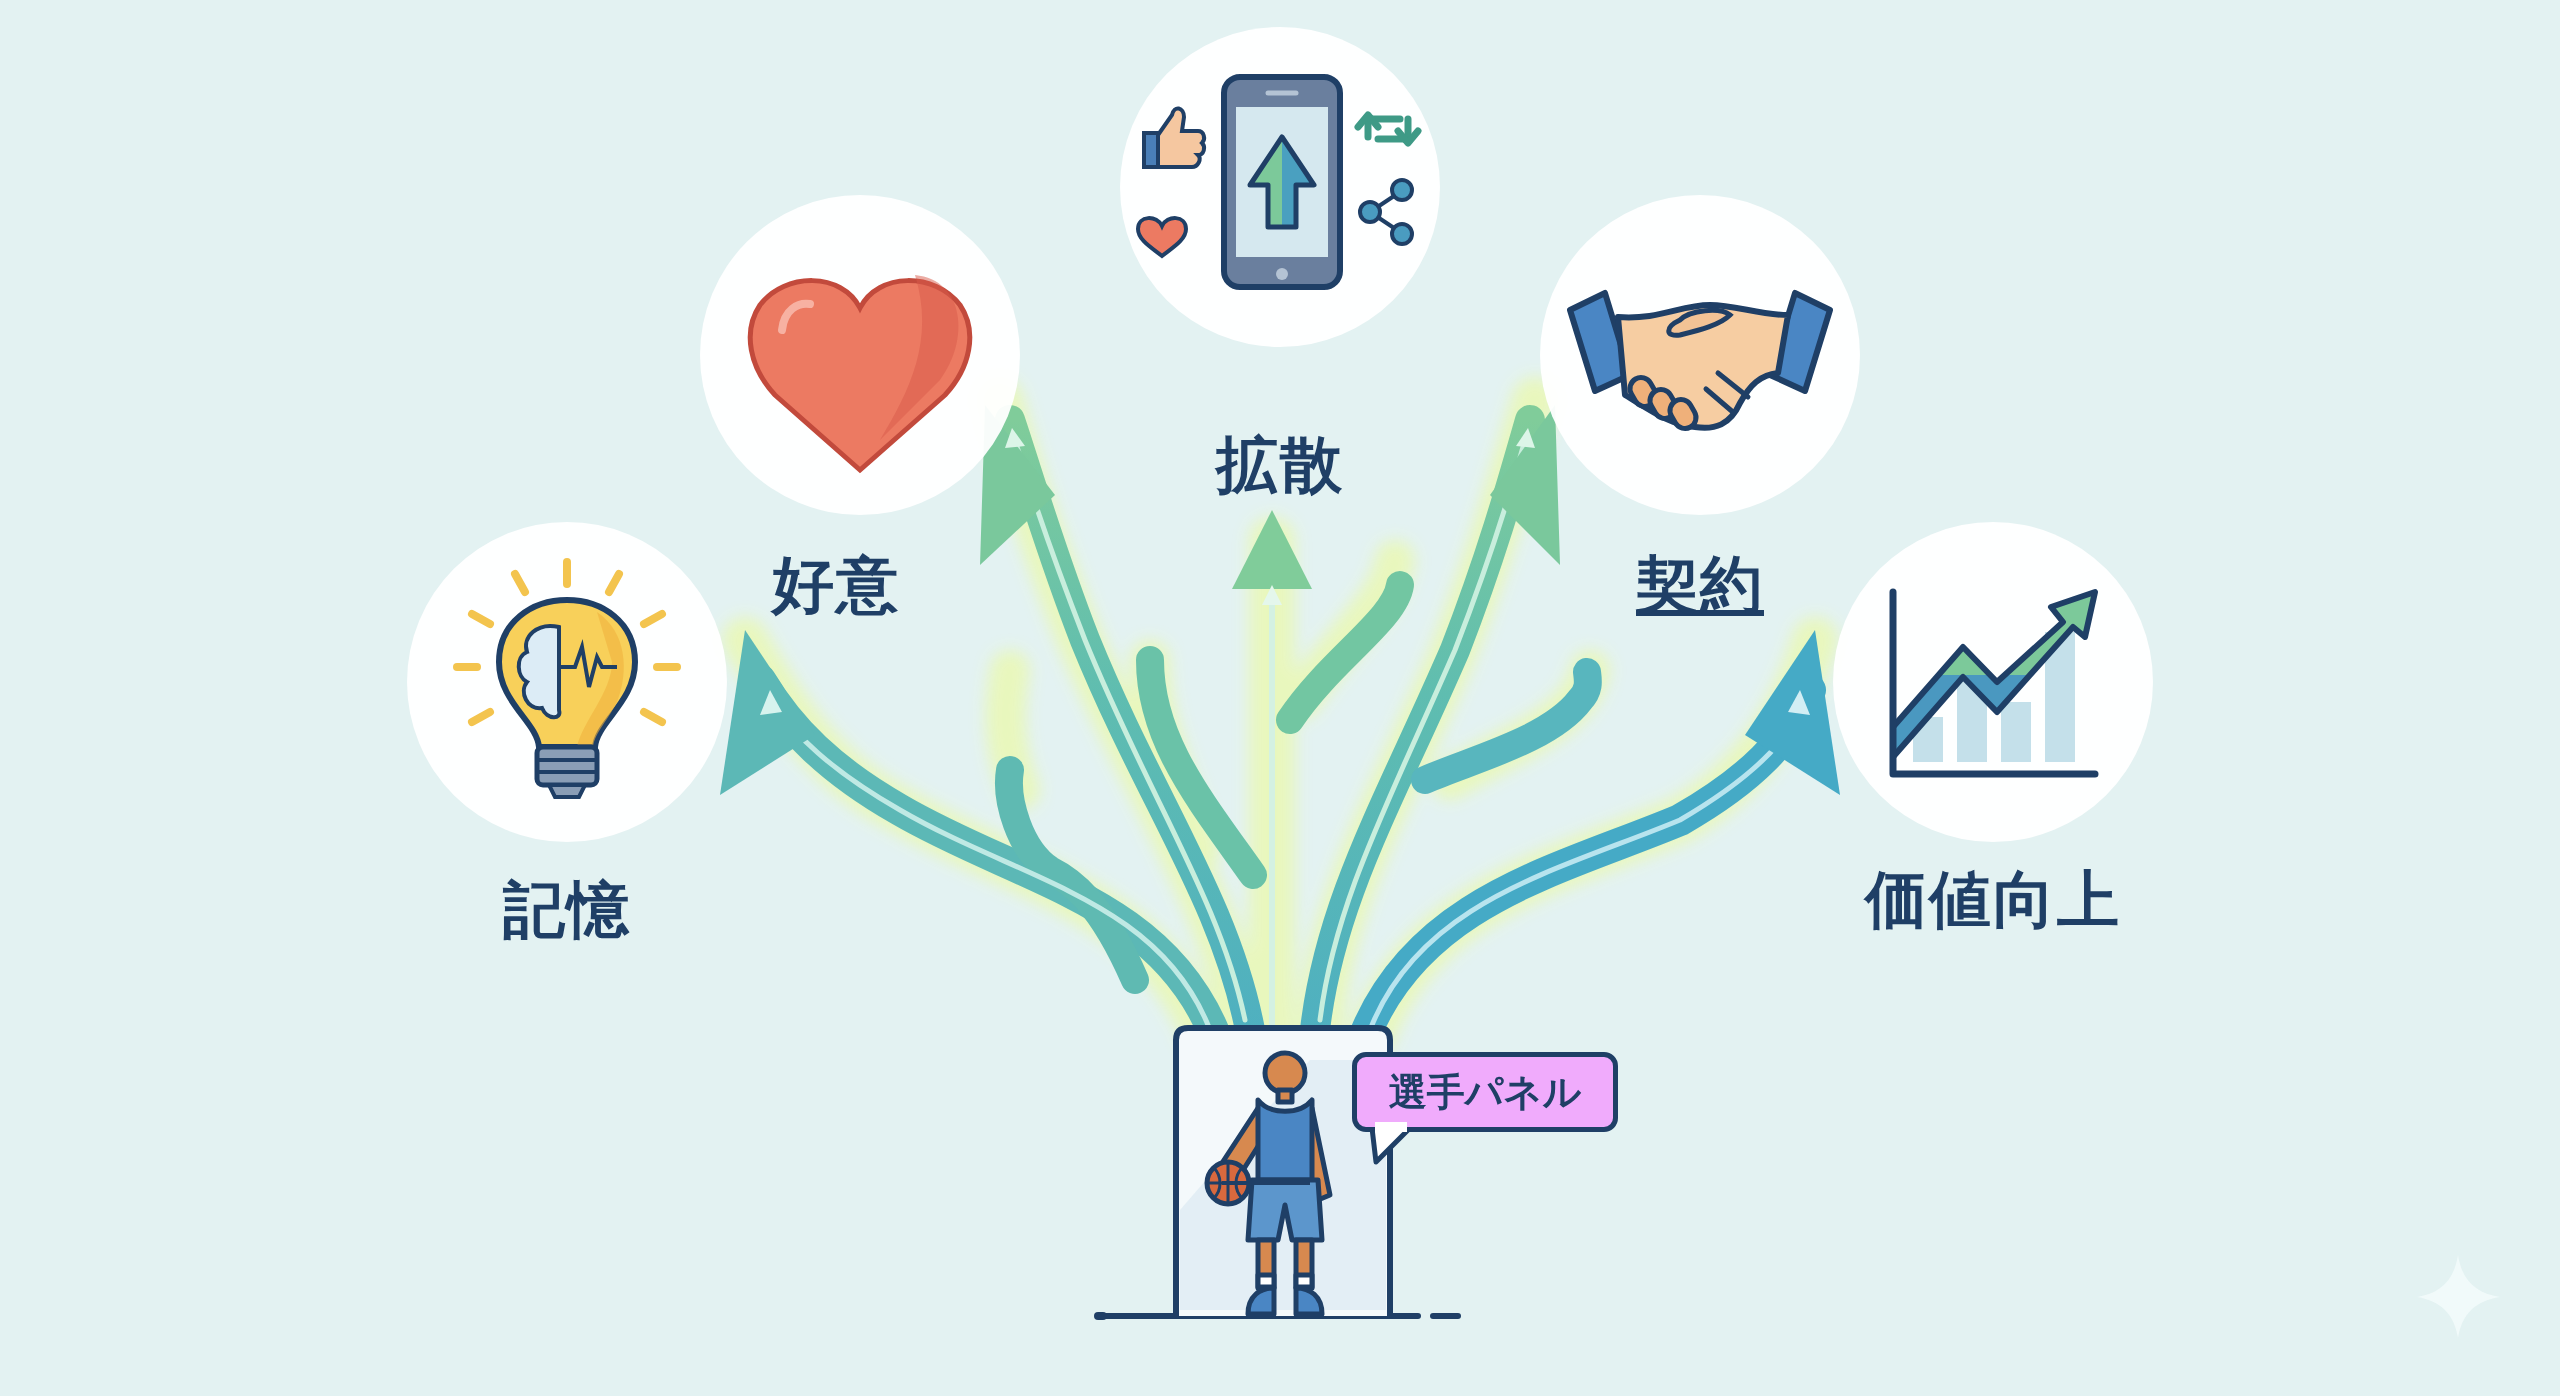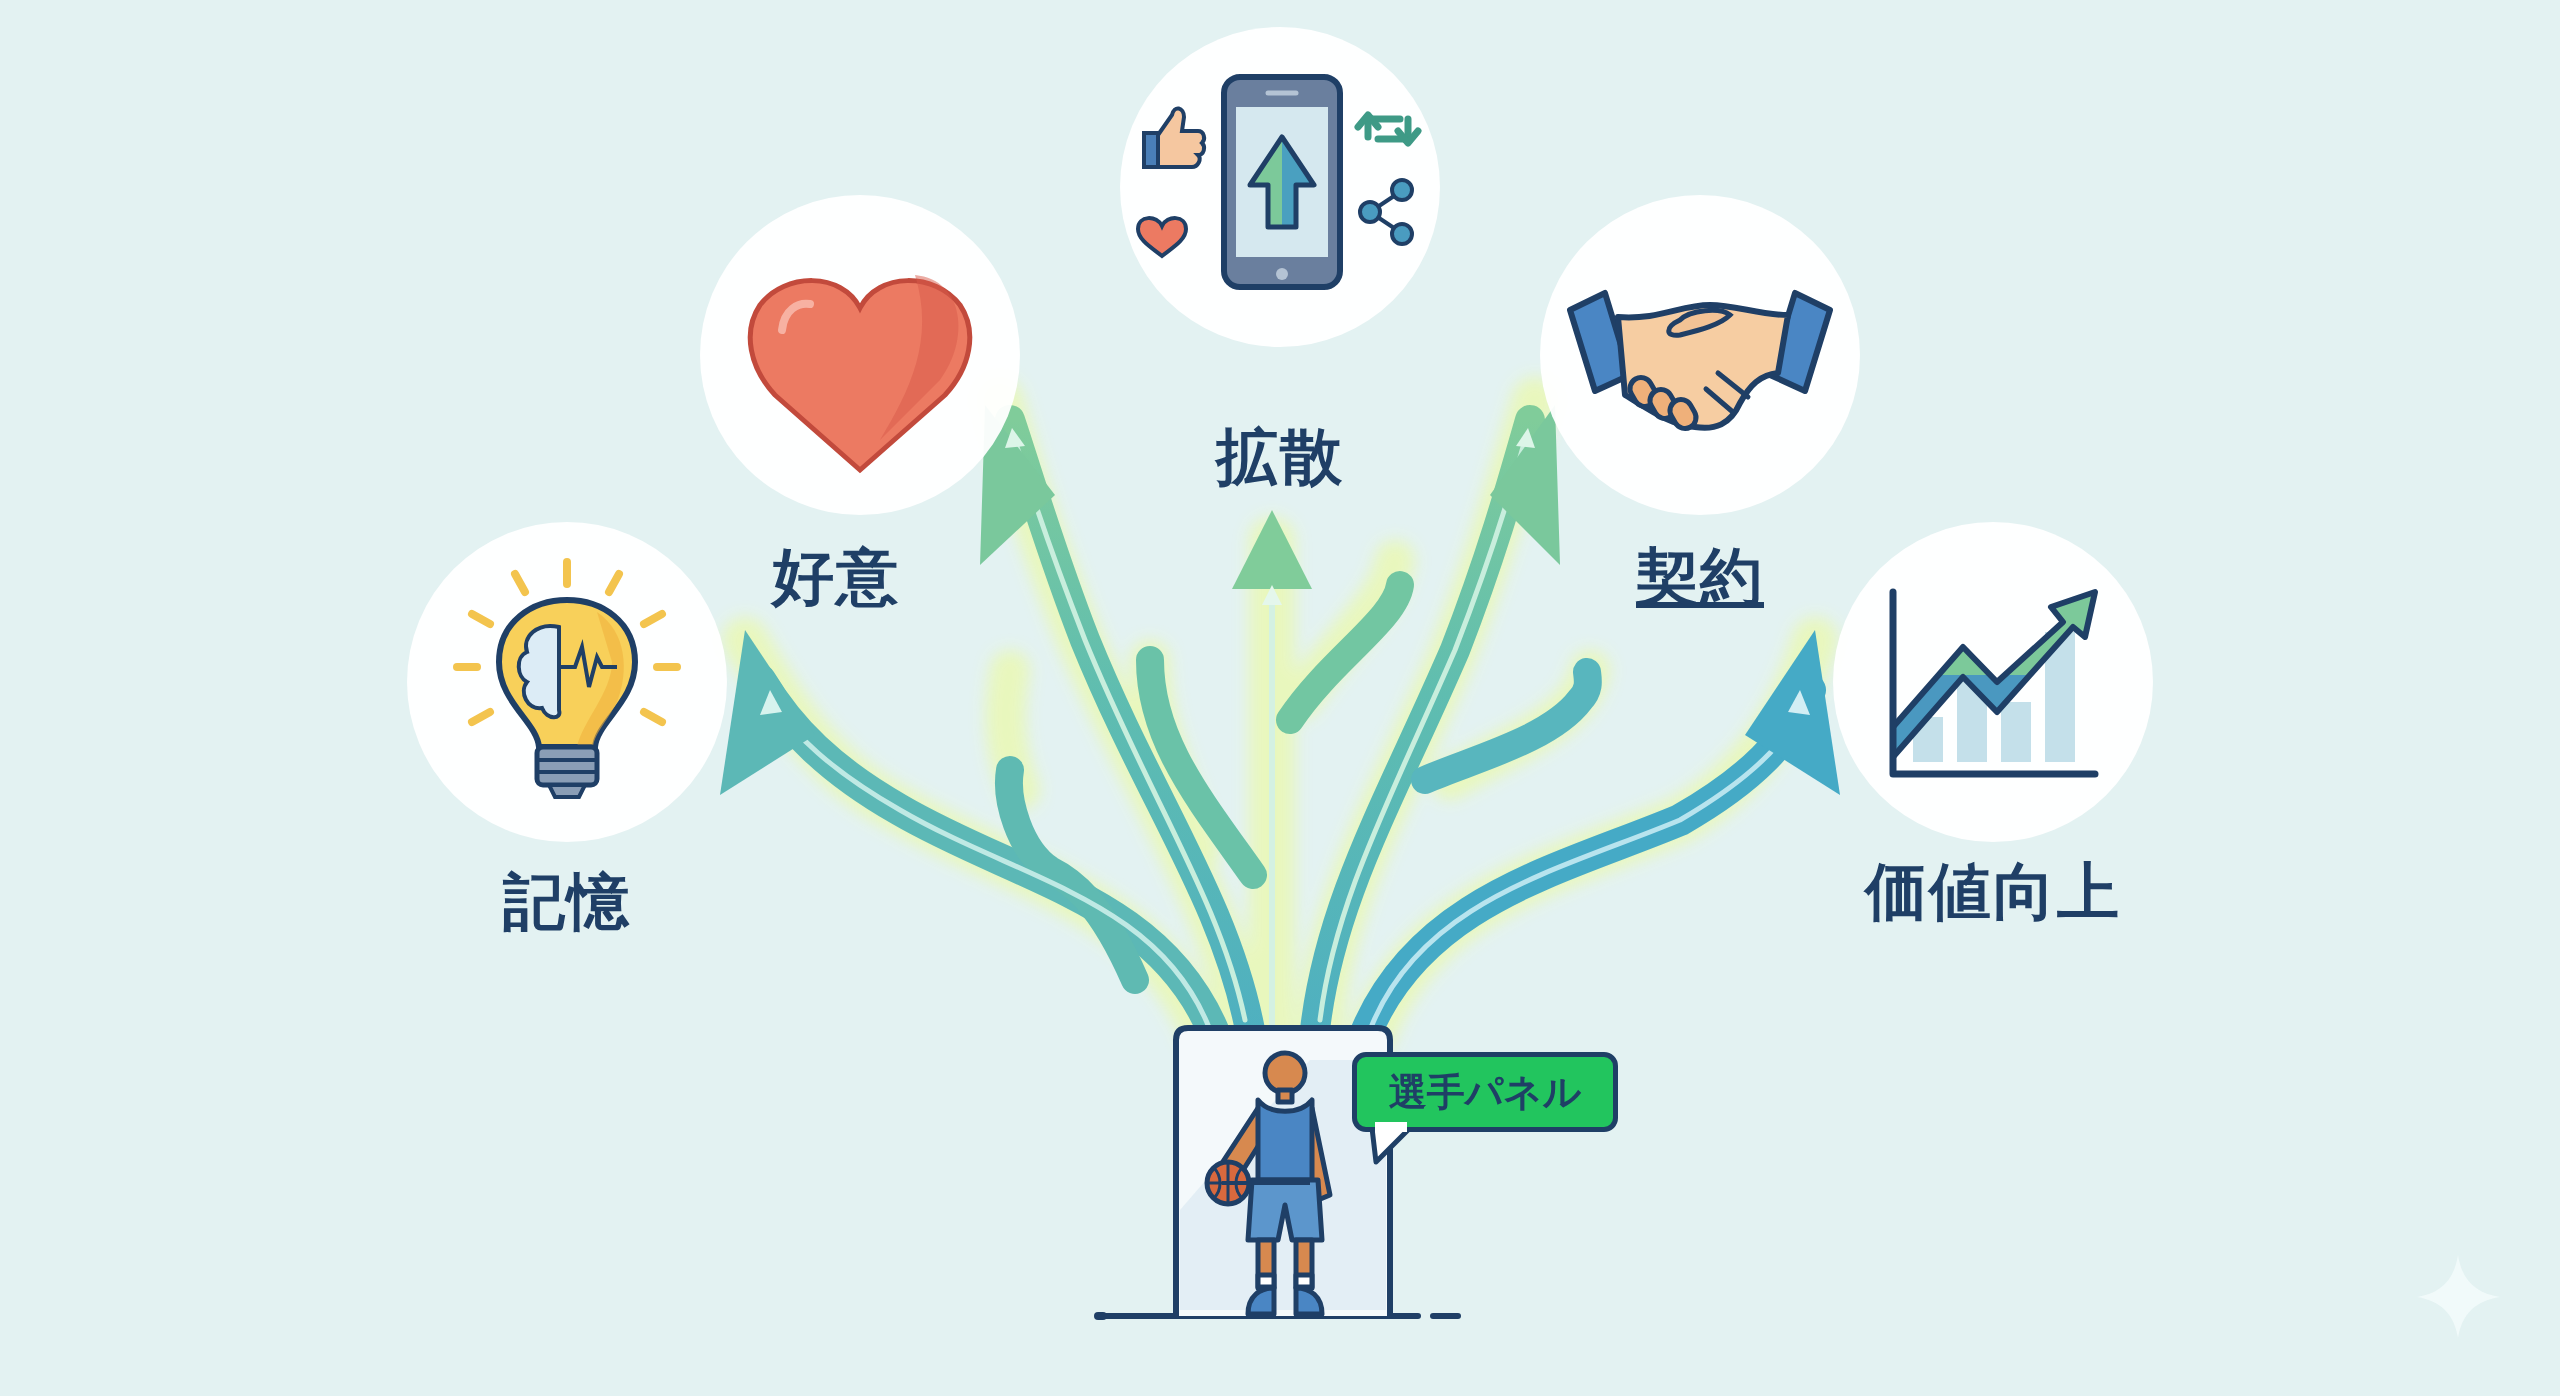--- a/index.html
+++ b/index.html
@@ -7,25 +7,25 @@
     width: 2560px; height: 1396px; overflow: hidden;
     background: #e3f2f2;
     font-family: "DejaVu Sans", "Liberation Sans", sans-serif;
     position: relative;
   }
   #stage { position: absolute; left: 0; top: 0; width: 2560px; height: 1396px; }
   .node-label {
     position: absolute; transform: translateX(-50%);
     font-family: "DejaVu Sans", sans-serif;
     font-weight: bold; font-size: 62px; color: #1f3f66;
-    letter-spacing: 2px; white-space: nowrap;
+    letter-spacing: 2px; white-space: nowrap; margin-top: 8px;
   }
   .bubble {
     position: absolute; left: 1352px; top: 1052px; width: 266px; height: 80px;
-    background: #22c55e; border: 5px solid #1f3f66; border-radius: 14px;
+    background: #f0abfc; border: 5px solid #1f3f66; border-radius: 14px;
     box-sizing: border-box; display: flex; align-items: center; justify-content: center;
     font-size: 38px; font-weight: bold; color: #1f3f66; font-family: "DejaVu Sans", sans-serif;
   }
 </style>
 </head>
 <body>
 
 <svg id="stage" viewBox="0 0 2560 1396" xmlns="http://www.w3.org/2000/svg">
   <defs>
     <linearGradient id="arrowGrad" x1="0" y1="1" x2="0" y2="0">

